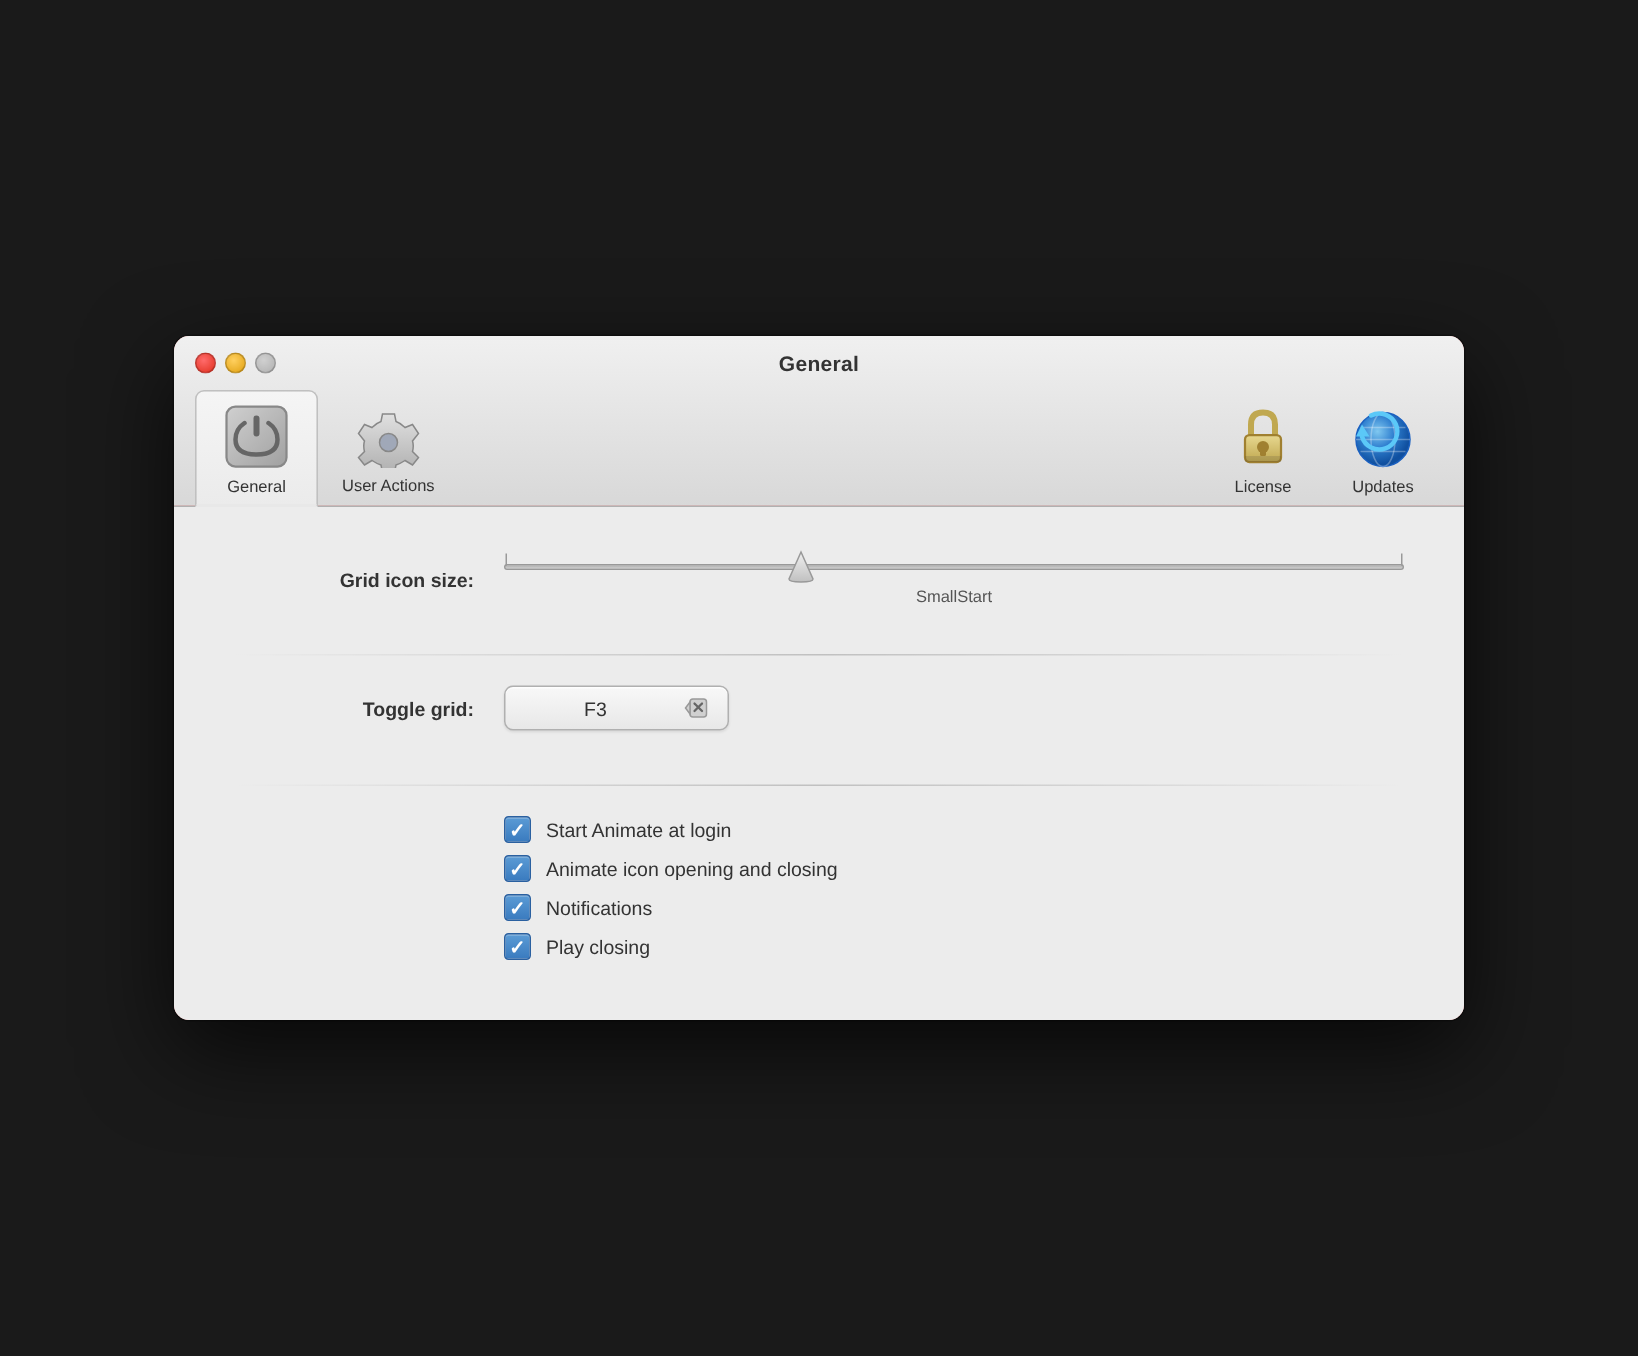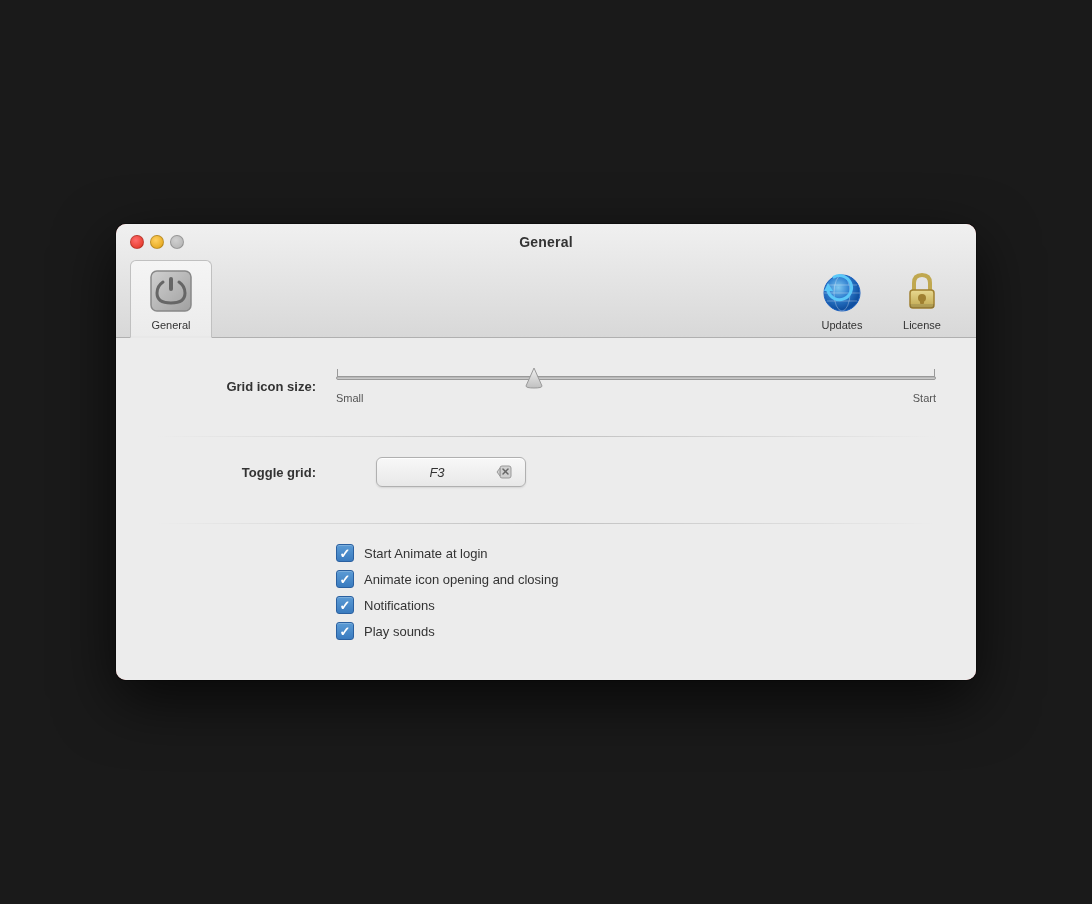--- a/index.html
+++ b/index.html
@@ -193,53 +193,51 @@
       left: calc(33% - 12px);
       top: 50%;
       transform: translateY(-50%);
       width: 24px;
       height: 24px;
       cursor: pointer;
     }
 
     .slider-labels {
       display: flex;
-      justify-content: space-between;
+      justify-content: center;
       margin-top: 4px;
     }
 
     .slider-label-text {
       font-size: 11px;
       color: #555;
     }
 
     .divider {
       height: 1px;
       background: linear-gradient(to right, transparent, #c0c0c0, transparent);
       margin: 20px 0;
     }
 
     
     .toggle-row {
       display: flex;
       align-items: center;
       margin-bottom: 36px;
-      gap: 40px;
     }
 
     .key-display {
       display: flex;
       align-items: center;
       background: linear-gradient(to bottom, #f8f8f8, #e8e8e8);
       border: 1px solid #b0b0b0;
       border-radius: 6px;
       padding: 4px 10px;
       gap: 8px;
       box-shadow: inset 0 1px 0 rgba(255,255,255,0.8), 0 1px 2px rgba(0,0,0,0.1);
-      font-style: italic;
     }
 
     .key-text {
       font-size: 13px;
       color: #333;
       min-width: 100px;
       text-align: center;
     }
 
     .key-clear {
@@ -325,23 +323,65 @@
                 </linearGradient>
               </defs>
 
               <rect x="20" y="8" width="4" height="14" rx="2" fill="#666"></rect>
               <path d="M14 13 Q8 17 8 24 Q8 34 22 34 Q36 34 36 24 Q36 17 30 13" stroke="#666" stroke-width="3" fill="none" stroke-linecap="round"></path>
             </svg>
           </div>
           <span class="toolbar-label">General</span>
         </div>
 
+        <div class="toolbar-item">
+          <div class="toolbar-icon">
+            <svg width="44" height="44" viewBox="0 0 44 44">
+              <defs>
+                <linearGradient id="gearGrad" x1="0" y1="0" x2="0" y2="1">
+                  <stop offset="0%" stop-color="#e0e0e0"></stop>
+                  <stop offset="100%" stop-color="#b0b0b0"></stop>
+                </linearGradient>
+              </defs>
+
+              <g transform="translate(22,22)">
+                <path d="M-4,-14 L4,-14 L5,-9 Q8,-8 11,-5 L16,-7 L20,-1 L16,4 Q17,7 16,11 L20,15 L16,20 L11,17 Q8,19 5,20 L4,25 L-4,25 L-5,20 Q-8,19 -11,17 L-16,20 L-20,15 L-16,11 Q-17,7 -16,4 L-20,-1 L-16,-7 L-11,-5 Q-8,-8 -5,-9 Z" fill="url(#gearGrad)" stroke="#888" stroke-width="1"></path>
+                <circle cx="0" cy="5" r="6" fill="#a0a8b8" stroke="#888" stroke-width="1"></circle>
+              </g>
+            </svg>
+          </div>
+          <span class="toolbar-label">User Actions</span>
+        </div>
       </div>
 
       <div class="toolbar-right">
+
+        <div class="toolbar-item">
+          <div class="toolbar-icon">
+            <svg width="44" height="44" viewBox="0 0 44 44">
+              <defs>
+                <linearGradient id="lockGrad" x1="0" y1="0" x2="0" y2="1">
+                  <stop offset="0%" stop-color="#e8d890"></stop>
+                  <stop offset="100%" stop-color="#c0a850"></stop>
+                </linearGradient>
+              </defs>
+
+              <path d="M14,22 L14,14 Q14,6 22,6 Q30,6 30,14 L30,22" fill="none" stroke="#c0a850" stroke-width="4" stroke-linecap="round"></path>
+
+              <rect x="10" y="21" width="24" height="18" rx="3" fill="url(#lockGrad)" stroke="#a08030" stroke-width="1.5"></rect>
+
+              <circle cx="22" cy="29" r="4" fill="#a08030"></circle>
+              <rect x="20" y="30" width="4" height="5" rx="1" fill="#a08030"></rect>
+
+              <rect x="10" y="35" width="24" height="4" rx="0 0 3 3" fill="none"></rect>
+              <path d="M10,35 L34,35 L34,39 Q34,39 31,39 L13,39 Q10,39 10,39 Z" fill="#333" opacity="0.15"></path>
+            </svg>
+          </div>
+          <span class="toolbar-label">License</span>
+        </div>
 
         <div class="toolbar-item">
           <div class="toolbar-icon">
             <svg width="44" height="44" viewBox="0 0 44 44">
               <defs>
                 <radialGradient id="globeGrad" cx="40%" cy="35%" r="60%">
                   <stop offset="0%" stop-color="#80c8f0"></stop>
                   <stop offset="50%" stop-color="#3080d0"></stop>
                   <stop offset="100%" stop-color="#1050a0"></stop>
                 </radialGradient>
@@ -352,44 +392,20 @@
               <line x1="4" y1="24" x2="40" y2="24" stroke="rgba(255,255,255,0.3)" stroke-width="1"></line>
               <line x1="7" y1="16" x2="37" y2="16" stroke="rgba(255,255,255,0.3)" stroke-width="1"></line>
               <line x1="7" y1="32" x2="37" y2="32" stroke="rgba(255,255,255,0.3)" stroke-width="1"></line>
 
               <path d="M14,8 A12,12 0 1,1 8,22" stroke="#5bc8f8" stroke-width="3" fill="none" stroke-linecap="round"></path>
               <polygon points="8,14 4,22 13,22" fill="#5bc8f8"></polygon>
             </svg>
           </div>
           <span class="toolbar-label">Updates</span>
         </div>
-
-        <div class="toolbar-item">
-          <div class="toolbar-icon">
-            <svg width="44" height="44" viewBox="0 0 44 44">
-              <defs>
-                <linearGradient id="lockGrad" x1="0" y1="0" x2="0" y2="1">
-                  <stop offset="0%" stop-color="#e8d890"></stop>
-                  <stop offset="100%" stop-color="#c0a850"></stop>
-                </linearGradient>
-              </defs>
-
-              <path d="M14,22 L14,14 Q14,6 22,6 Q30,6 30,14 L30,22" fill="none" stroke="#c0a850" stroke-width="4" stroke-linecap="round"></path>
-
-              <rect x="10" y="21" width="24" height="18" rx="3" fill="url(#lockGrad)" stroke="#a08030" stroke-width="1.5"></rect>
-
-              <circle cx="22" cy="29" r="4" fill="#a08030"></circle>
-              <rect x="20" y="30" width="4" height="5" rx="1" fill="#a08030"></rect>
-
-              <rect x="10" y="35" width="24" height="4" rx="0 0 3 3" fill="none"></rect>
-              <path d="M10,35 L34,35 L34,39 Q34,39 31,39 L13,39 Q10,39 10,39 Z" fill="#333" opacity="0.15"></path>
-            </svg>
-          </div>
-          <span class="toolbar-label">License</span>
-        </div>
       </div>
     </div>
   </div>
 
   <div class="content">
 
     <div class="setting-row">
       <span class="setting-label">Grid icon size:</span>
       <div class="slider-container">
         <div class="slider-track">
@@ -454,18 +470,18 @@
         <div class="checkbox">
           <span class="checkmark">✓</span>
         </div>
         <span class="checkbox-label">Notifications</span>
       </div>
 
       <div class="checkbox-item">
         <div class="checkbox">
           <span class="checkmark">✓</span>
         </div>
-        <span class="checkbox-label">Play sounds</span>
+        <span class="checkbox-label">Play closing</span>
       </div>
     </div>
 
   </div>
 </div>
 
 </body></html>

